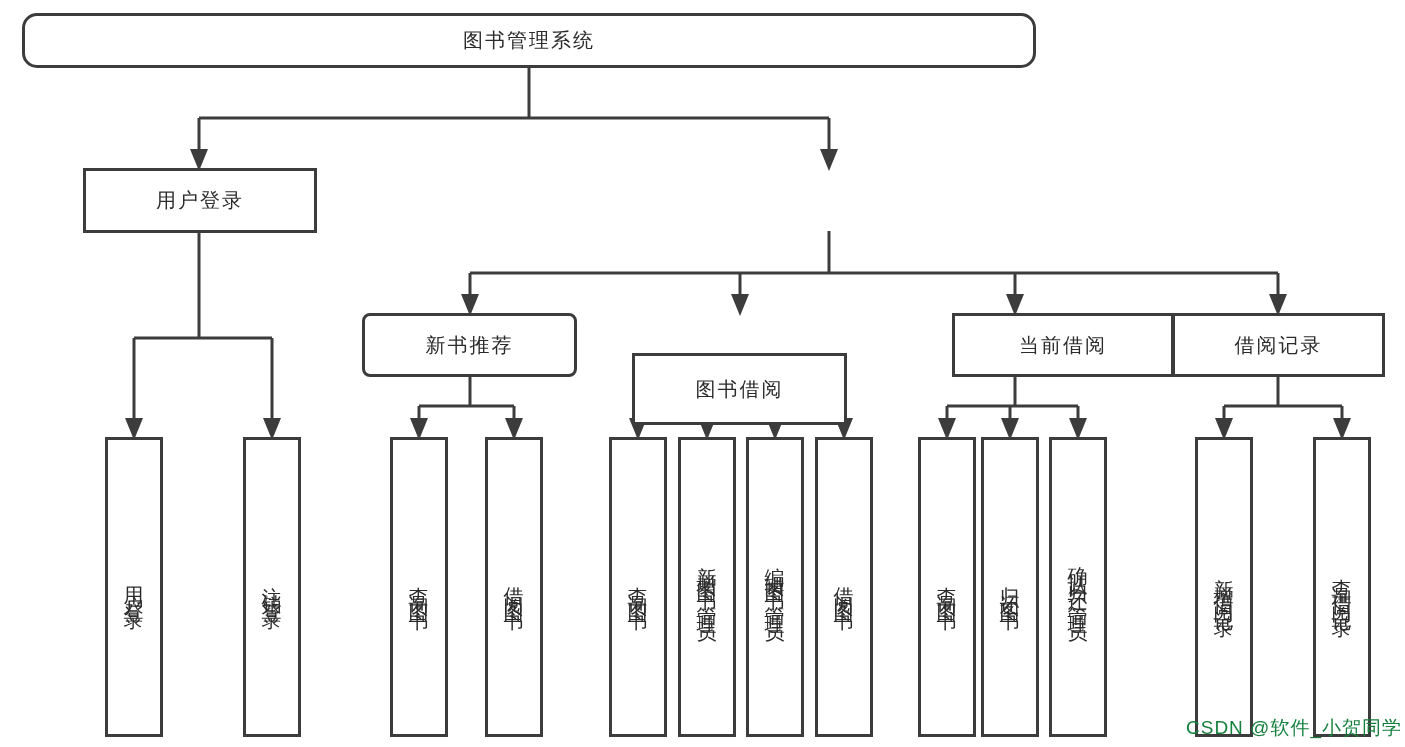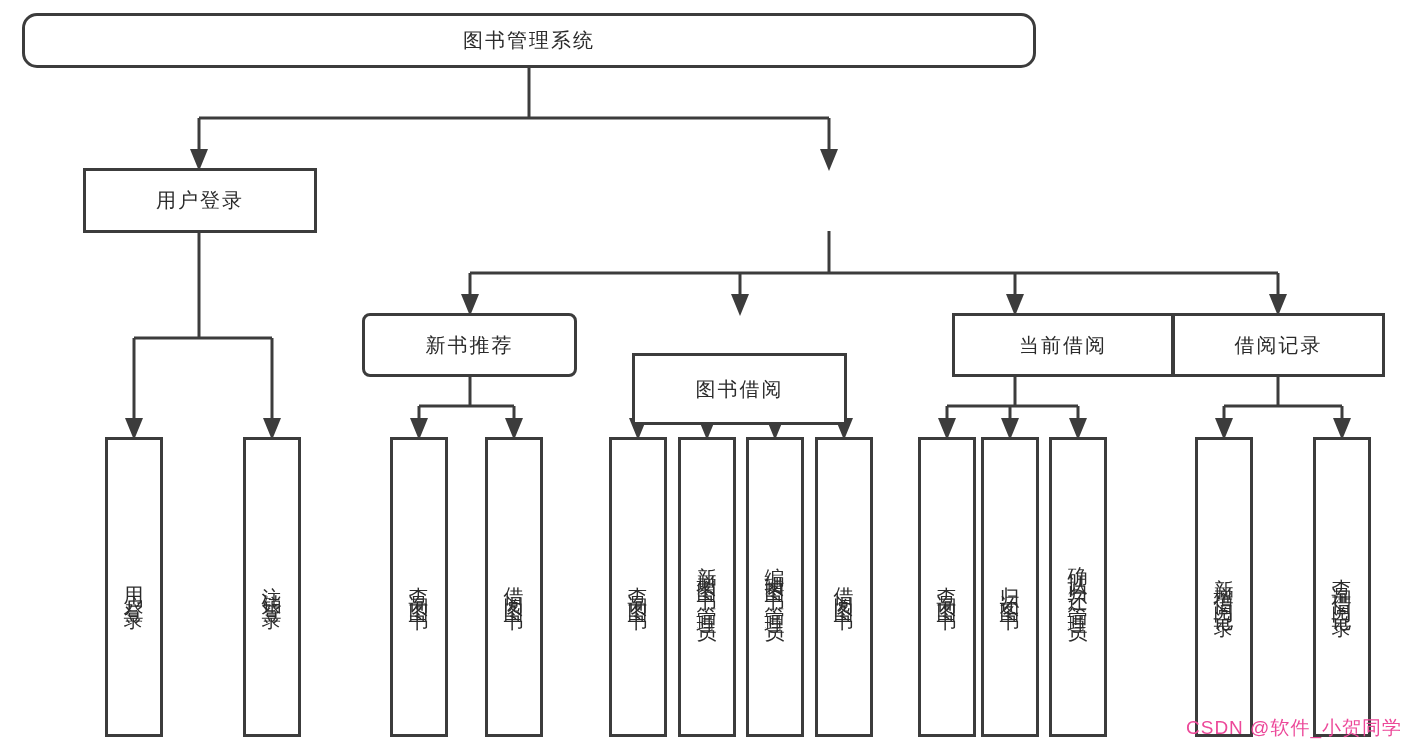--- a/index.html
+++ b/index.html
@@ -42,21 +42,21 @@
     position: absolute;
     left: 0;
     top: 0;
     pointer-events: none;
   }
   #watermark {
     position: absolute;
     left: 1186px;
     top: 715px;
     font-size: 19px;
-    color: #ec4899;
+    color: #15803d;
     white-space: nowrap;
     letter-spacing: 1px;
   }
 </style>
 </head>
 <body>
 
 <div id="canvas">
 
   <svg id="connectors" width="1405" height="747" viewBox="0 0 1405 747">

